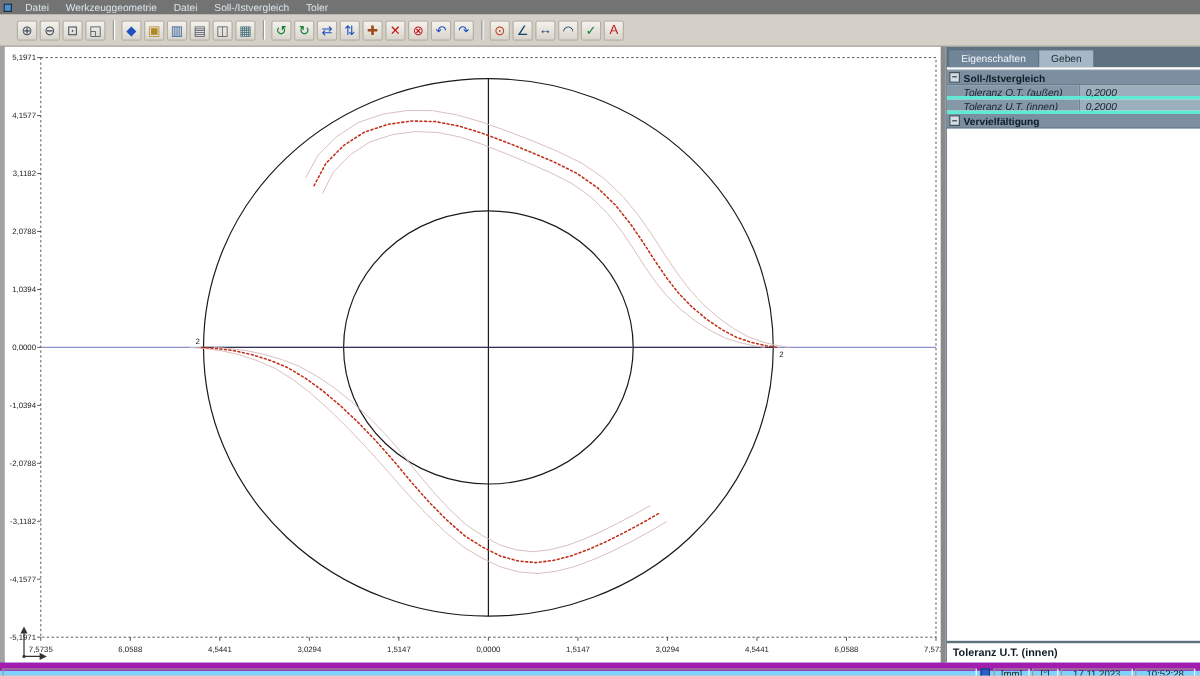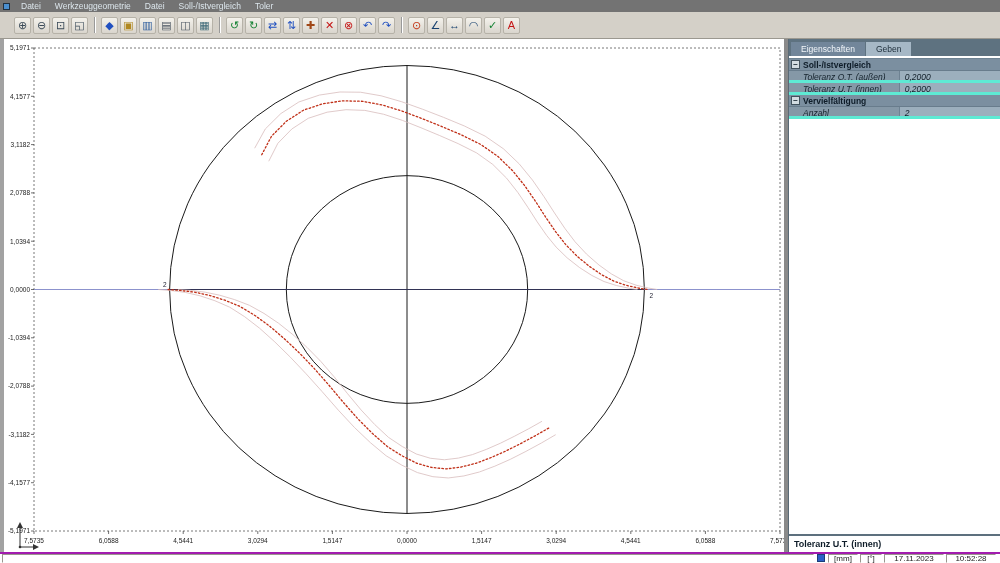--- a/index.html
+++ b/index.html
@@ -40,22 +40,22 @@
   .prop-label { width:52%; background:#8598a7; color:#16242e; font-size:8.5px; padding:1px 0 0 14px;
                 white-space:nowrap; overflow:hidden; }
   .prop-value { flex:1; background:#9cafbd; color:#101e28; font-size:8.5px; padding:1px 0 0 5px;
                 border-left:1px solid #6e8292; }
 
   .panel-help { margin-top:auto; border-top:2px solid #5d707e; padding-bottom:2px; }
   .help-title { font-weight:bold; font-size:9px; color:#0e1c28; padding:3px 5px 1px 5px; }
   .help-text  { font-size:8.5px; color:#283b46; padding:1px 5px 2px 5px; line-height:1.25; }
 
   
-  .statusbar { height:11px; background:#ffffff; border-top:2px solid #a21caf; display:flex;
-               font-size:8px; color:#222; padding:0 2px; }
+  .statusbar { height:11px; background:#7dd3fc; border-top:7px solid #a21caf; display:flex;
+               align-items:center; font-size:8px; color:#222; padding:0 2px; }
   .sb-field { height:9px; border:1px solid; border-color:#9a968e #ffffff #ffffff #9a968e;
               display:flex; align-items:center; padding:0 3px; margin-right:2px; white-space:nowrap; }
   .sb-spacer { flex:1; }
   .sb-indicator { width:8px; height:8px; margin:0 3px 0 1px; border:1px solid #1c3c78; }
 </style>
 </head>
 <body>
 
 <div class="menubar">
   <span class="app-icon"></span>
@@ -183,24 +183,20 @@
           <span class="prop-value">0,2000</span>
         </div>
         <div class="prop-row">
           <span class="prop-label">Toleranz U.T. (innen)</span>
           <span class="prop-value">0,2000</span>
         </div>
         <div class="section-header">
           <span class="collapse-box">−</span>
           <span>Vervielfältigung</span>
         </div>
-        <div class="prop-row">
-          <span class="prop-label">Anzahl</span>
-          <span class="prop-value">2</span>
-        </div>
       </div>
     <div class="panel-help">
       <div class="help-title">Toleranz U.T. (innen)</div>
     </div>
   </div>
 </div>
 
 <div class="statusbar">
   <div class="sb-field sb-spacer"></div>
   <span class="sb-indicator" style="background: rgb(43, 95, 199);"></span>

